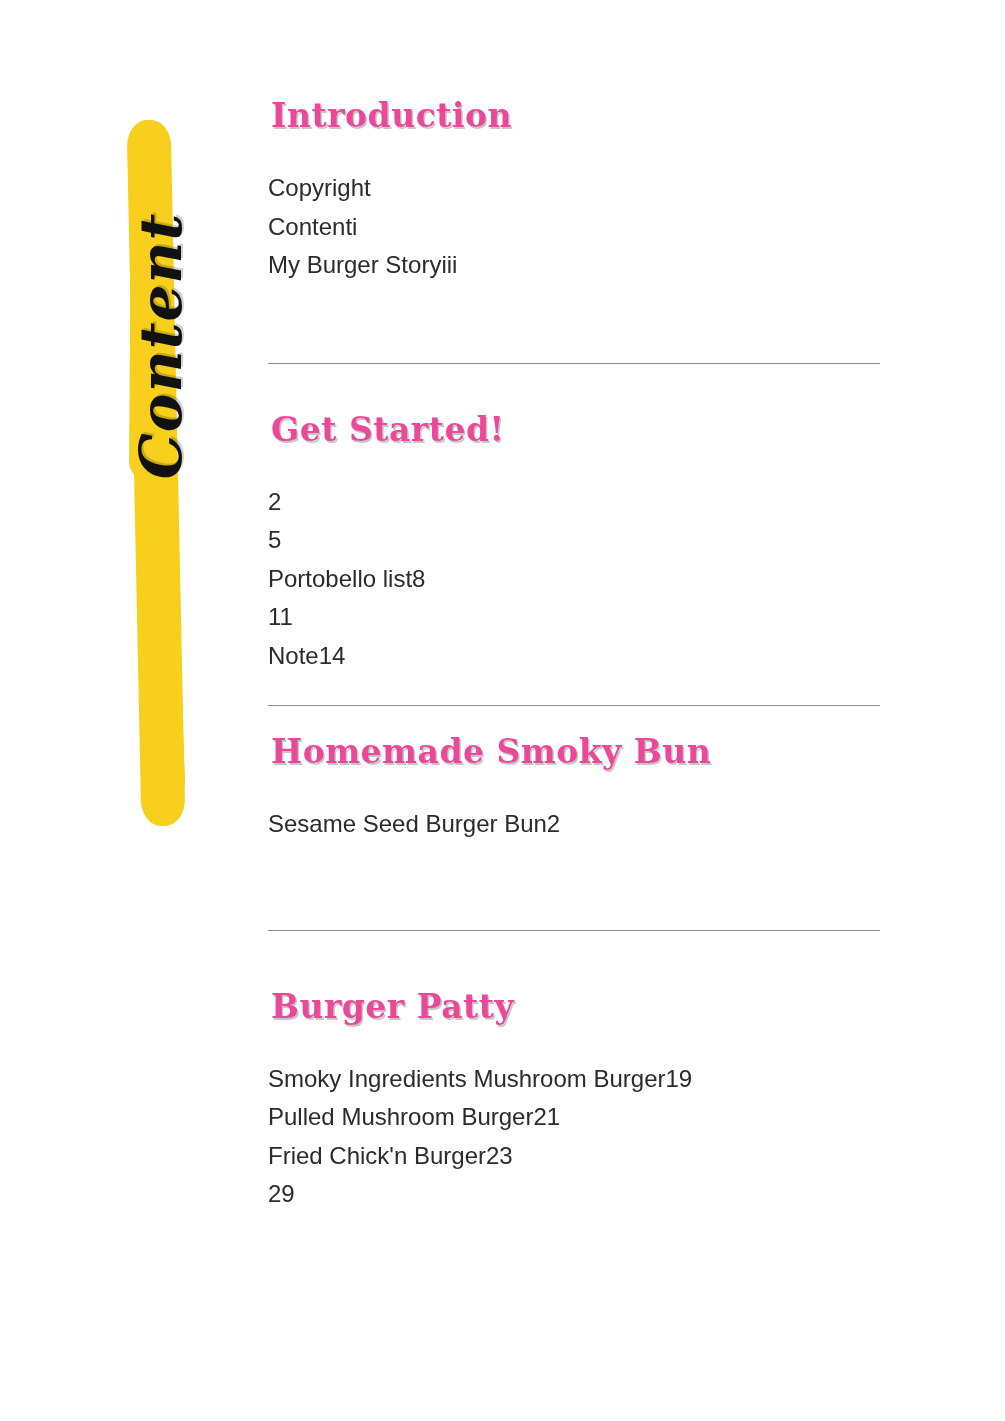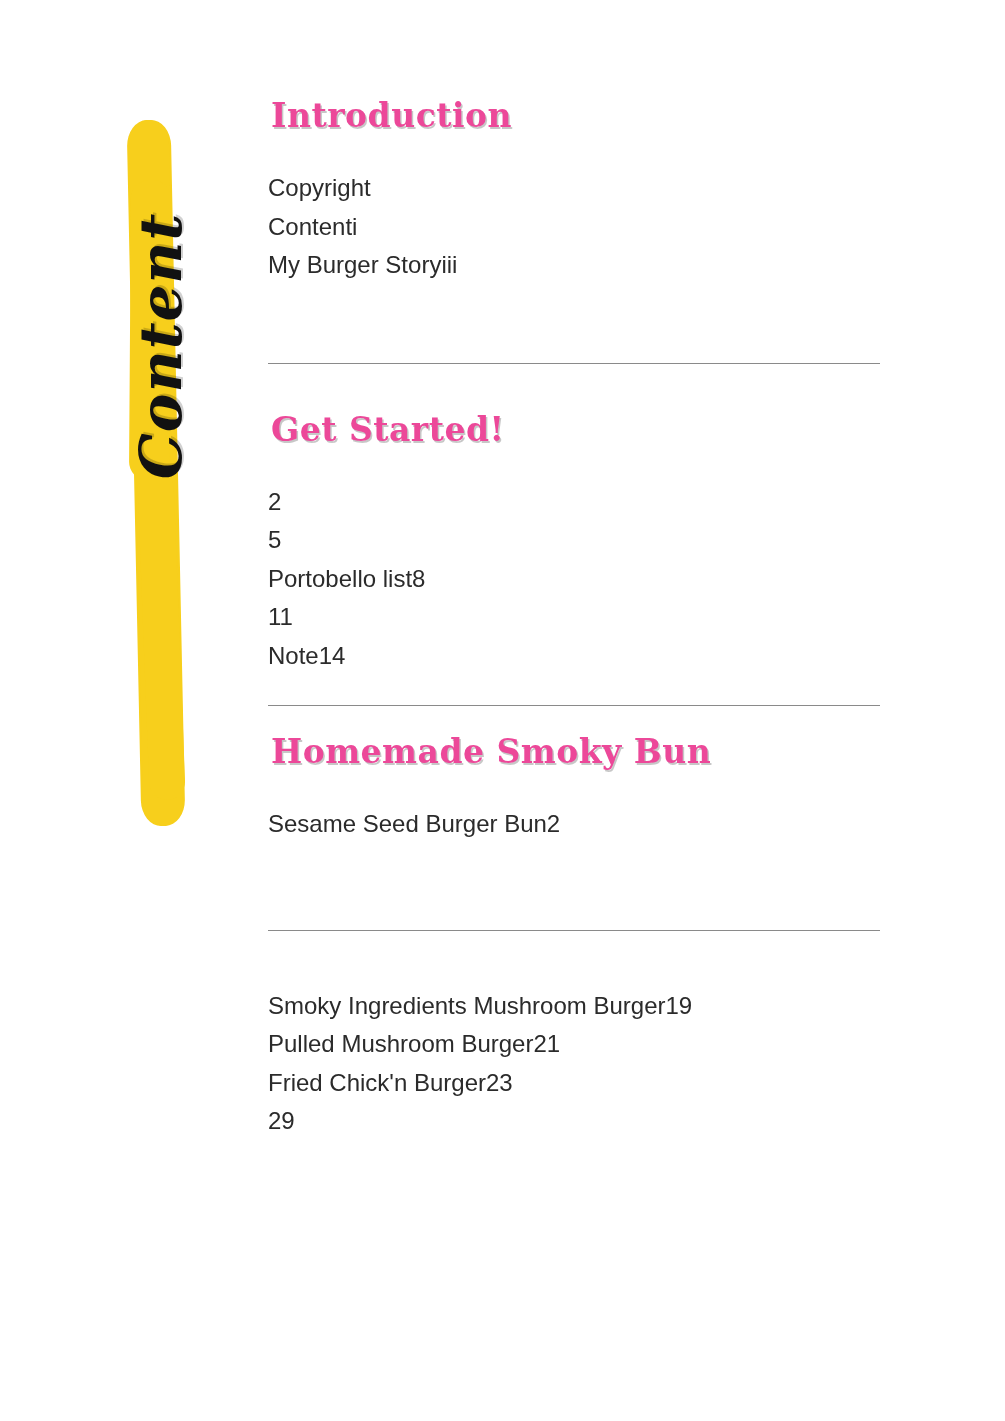--- a/index.html
+++ b/index.html
@@ -202,20 +202,21 @@
           <span class="entry-page">2</span>
         </li>
       </ul>
     </div>
 
     <div class="sp-e"></div>
     <div class="rule"></div>
     <div class="sp-f"></div>
 
     <div class="section">
+      <h2 class="section-title">Burger Patty</h2>
       <ul class="entries">
         <li class="entry">
           <span class="entry-label">Smoky Ingredients Mushroom Burger</span>
           <span class="entry-page">19</span>
         </li>
         <li class="entry">
           <span class="entry-label">Pulled Mushroom Burger</span>
           <span class="entry-page">21</span>
         </li>
         <li class="entry">

